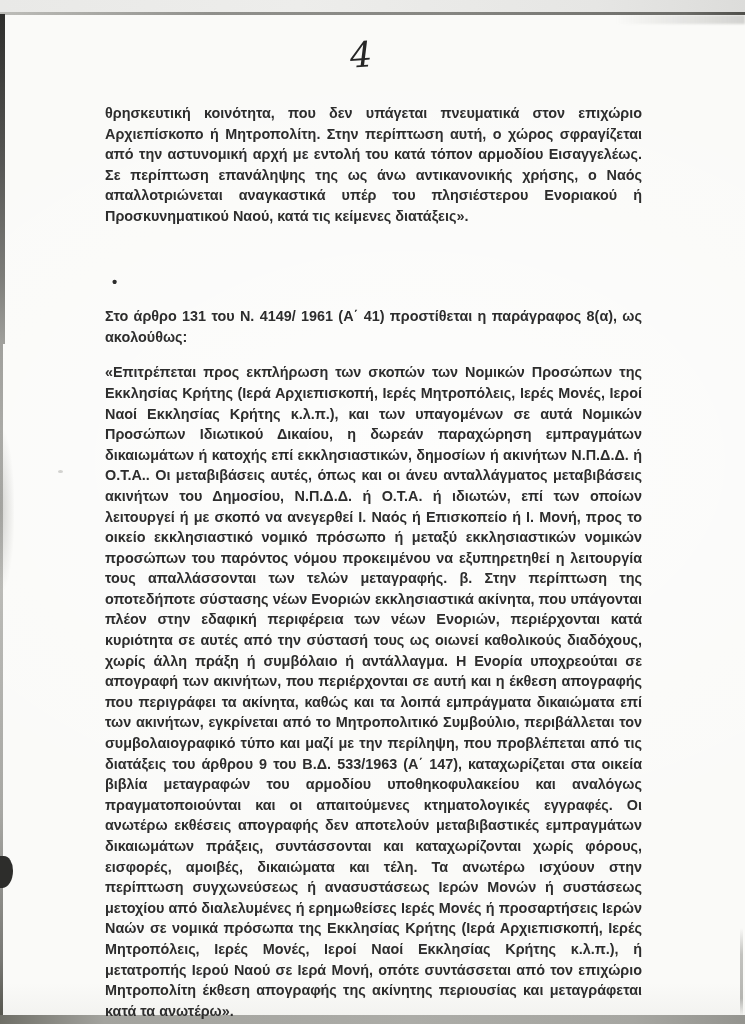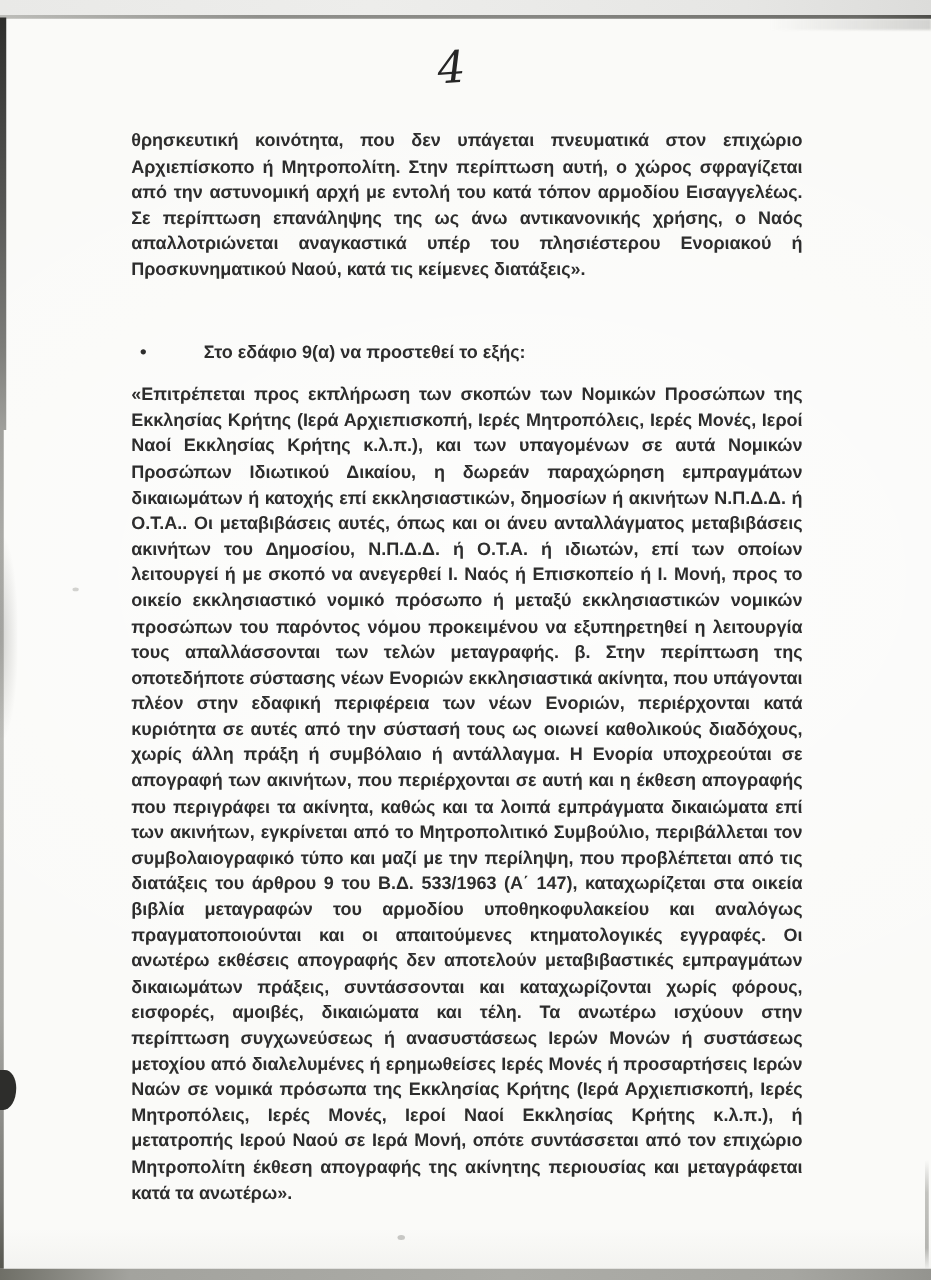--- a/index.html
+++ b/index.html
@@ -129,20 +129,20 @@
   <div class="speck-2"></div>
 
   <div class="pagenum">4</div>
 
   <div class="content">
 
     <p class="para para-intro">θρησκευτική κοινότητα, που δεν υπάγεται πνευματικά στον επιχώριο Αρχιεπίσκοπο ή Μητροπολίτη. Στην περίπτωση αυτή, ο χώρος σφραγίζεται από την αστυνομική αρχή με εντολή του κατά τόπον αρμοδίου Εισαγγελέως. Σε περίπτωση επανάληψης της ως άνω αντικανονικής χρήσης, ο Ναός απαλλοτριώνεται αναγκαστικά υπέρ του πλησιέστερου Ενοριακού ή Προσκυνηματικού Ναού, κατά τις κείμενες διατάξεις».</p>
 
     <div class="bullet-row">
       <span class="bullet-marker">•</span>
-      <span class="bullet-text">Στο εδάφιο 9(α) να προστεθεί το εξής:</span>
     </div>
 
+    <p class="para para-lead">Στο άρθρο 131 του Ν. 4149/ 1961 (Α΄ 41) προστίθεται η παράγραφος 8(α), ως ακολούθως:</p>
 
     <p class="para">«Επιτρέπεται προς εκπλήρωση των σκοπών των Νομικών Προσώπων της Εκκλησίας Κρήτης (Ιερά Αρχιεπισκοπή, Ιερές Μητροπόλεις, Ιερές Μονές, Ιεροί Ναοί Εκκλησίας Κρήτης κ.λ.π.), και των υπαγομένων σε αυτά Νομικών Προσώπων Ιδιωτικού Δικαίου, η δωρεάν παραχώρηση εμπραγμάτων δικαιωμάτων ή κατοχής επί εκκλησιαστικών, δημοσίων ή ακινήτων Ν.Π.Δ.Δ. ή Ο.Τ.Α.. Οι μεταβιβάσεις αυτές, όπως και οι άνευ ανταλλάγματος μεταβιβάσεις ακινήτων του Δημοσίου, Ν.Π.Δ.Δ. ή Ο.Τ.Α. ή ιδιωτών, επί των οποίων λειτουργεί ή με σκοπό να ανεγερθεί Ι. Ναός ή Επισκοπείο ή Ι. Μονή, προς το οικείο εκκλησιαστικό νομικό πρόσωπο ή μεταξύ εκκλησιαστικών νομικών προσώπων του παρόντος νόμου προκειμένου να εξυπηρετηθεί η λειτουργία τους απαλλάσσονται των τελών μεταγραφής. β. Στην περίπτωση της οποτεδήποτε σύστασης νέων Ενοριών εκκλησιαστικά ακίνητα, που υπάγονται πλέον στην εδαφική περιφέρεια των νέων Ενοριών, περιέρχονται κατά κυριότητα σε αυτές από την σύστασή τους ως οιωνεί καθολικούς διαδόχους, χωρίς άλλη πράξη ή συμβόλαιο ή αντάλλαγμα. Η Ενορία υποχρεούται σε απογραφή των ακινήτων, που περιέρχονται σε αυτή και η έκθεση απογραφής που περιγράφει τα ακίνητα, καθώς και τα λοιπά εμπράγματα δικαιώματα επί των ακινήτων, εγκρίνεται από το Μητροπολιτικό Συμβούλιο, περιβάλλεται τον συμβολαιογραφικό τύπο και μαζί με την περίληψη, που προβλέπεται από τις διατάξεις του άρθρου 9 του Β.Δ. 533/1963 (Α΄ 147), καταχωρίζεται στα οικεία βιβλία μεταγραφών του αρμοδίου υποθηκοφυλακείου και αναλόγως πραγματοποιούνται και οι απαιτούμενες κτηματολογικές εγγραφές. Οι ανωτέρω εκθέσεις απογραφής δεν αποτελούν μεταβιβαστικές εμπραγμάτων δικαιωμάτων πράξεις, συντάσσονται και καταχωρίζονται χωρίς φόρους, εισφορές, αμοιβές, δικαιώματα και τέλη. Τα ανωτέρω ισχύουν στην περίπτωση συγχωνεύσεως ή ανασυστάσεως Ιερών Μονών ή συστάσεως μετοχίου από διαλελυμένες ή ερημωθείσες Ιερές Μονές ή προσαρτήσεις Ιερών Ναών σε νομικά πρόσωπα της Εκκλησίας Κρήτης (Ιερά Αρχιεπισκοπή, Ιερές Μητροπόλεις, Ιερές Μονές, Ιεροί Ναοί Εκκλησίας Κρήτης κ.λ.π.), ή μετατροπής Ιερού Ναού σε Ιερά Μονή, οπότε συντάσσεται από τον επιχώριο Μητροπολίτη έκθεση απογραφής της ακίνητης περιουσίας και μεταγράφεται κατά τα ανωτέρω».</p>
 
   </div>
 </div>
 
 </body></html>

